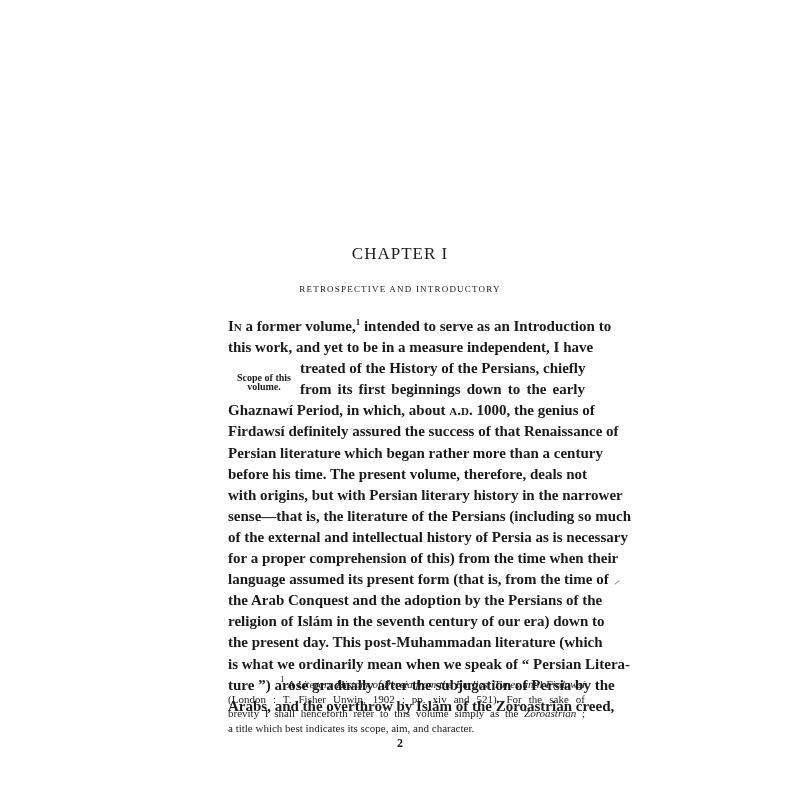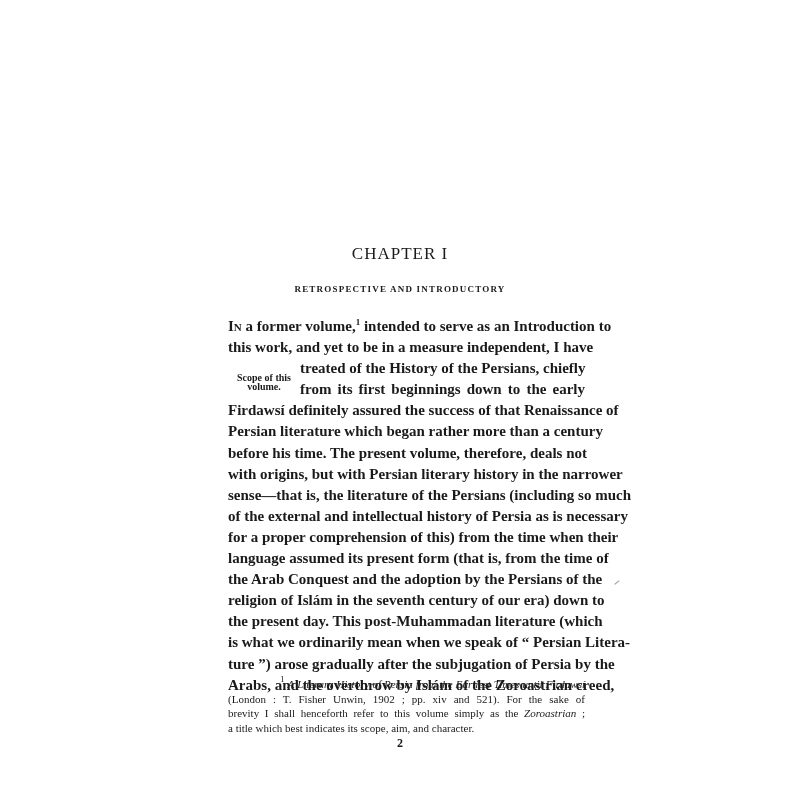--- a/index.html
+++ b/index.html
@@ -7,21 +7,21 @@
     width: 800px; height: 800px; background: #ffffff; position: relative; overflow: hidden;
     font-family: "Liberation Serif", "DejaVu Serif", serif; color: #1a1a1a;
   }
   .page { position: absolute; left: 0; top: 16px; width: 647px; height: 800px; }
   .chapter-title {
     position: absolute; left: 0; width: 800px; top: 228px; text-align: center;
     font-size: 17px; letter-spacing: 1px;
   }
   .chapter-subtitle {
     position: absolute; left: 0; width: 800px; top: 268px; text-align: center;
-    font-size: 9px; letter-spacing: 1.2px; font-weight: bold;
+    font-size: 9px; letter-spacing: 1.2px; font-weight: normal;
   }
   .body-text { position: absolute; left: 228px; top: 300px; width: 357px; }
   .line {
     height: 21.1px; line-height: 21.1px; font-size: 15px; white-space: nowrap;
     text-align: justify; text-align-last: justify; display: block; font-weight: bold;
   }
   .line.indent { margin-left: 72px; }
   .sc { font-variant: small-caps; }
   .sup { font-size: 9px; vertical-align: 6px; line-height: 0; }
   .sidenote {
@@ -52,20 +52,21 @@
   <div class="sidenote">
     <div>Scope of this</div>
     <div>volume.</div>
   </div>
 
   <div class="body-text">
     <span class="line"><span class="sc">In</span><span> a former volume,</span><span class="sup">1</span><span> intended to serve as an Introduction to</span></span>
     <span class="line">this work, and yet to be in a measure independent, I have</span>
     <span class="line indent">treated of the History of the Persians, chiefly</span>
     <span class="line indent">from its first beginnings down to the early</span>
+    <span class="line"><span>Ghaznawí Period, in which, about </span><span class="sc">a.d. 1000</span><span>, the genius of</span></span>
     <span class="line">Firdawsí definitely assured the success of that Renaissance of</span>
     <span class="line">Persian literature which began rather more than a century</span>
     <span class="line">before his time.  The present volume, therefore, deals not</span>
     <span class="line">with origins, but with Persian literary history in the narrower</span>
     <span class="line">sense—that is, the literature of the Persians (including so much</span>
     <span class="line">of the external and intellectual history of Persia as is necessary</span>
     <span class="line">for a proper comprehension of this) from the time when their</span>
     <span class="line">language assumed its present form (that is, from the time of</span>
     <span class="line">the Arab Conquest and the adoption by the Persians of the</span>
     <span class="line">religion of Islám in the seventh century of our era) down to</span>

